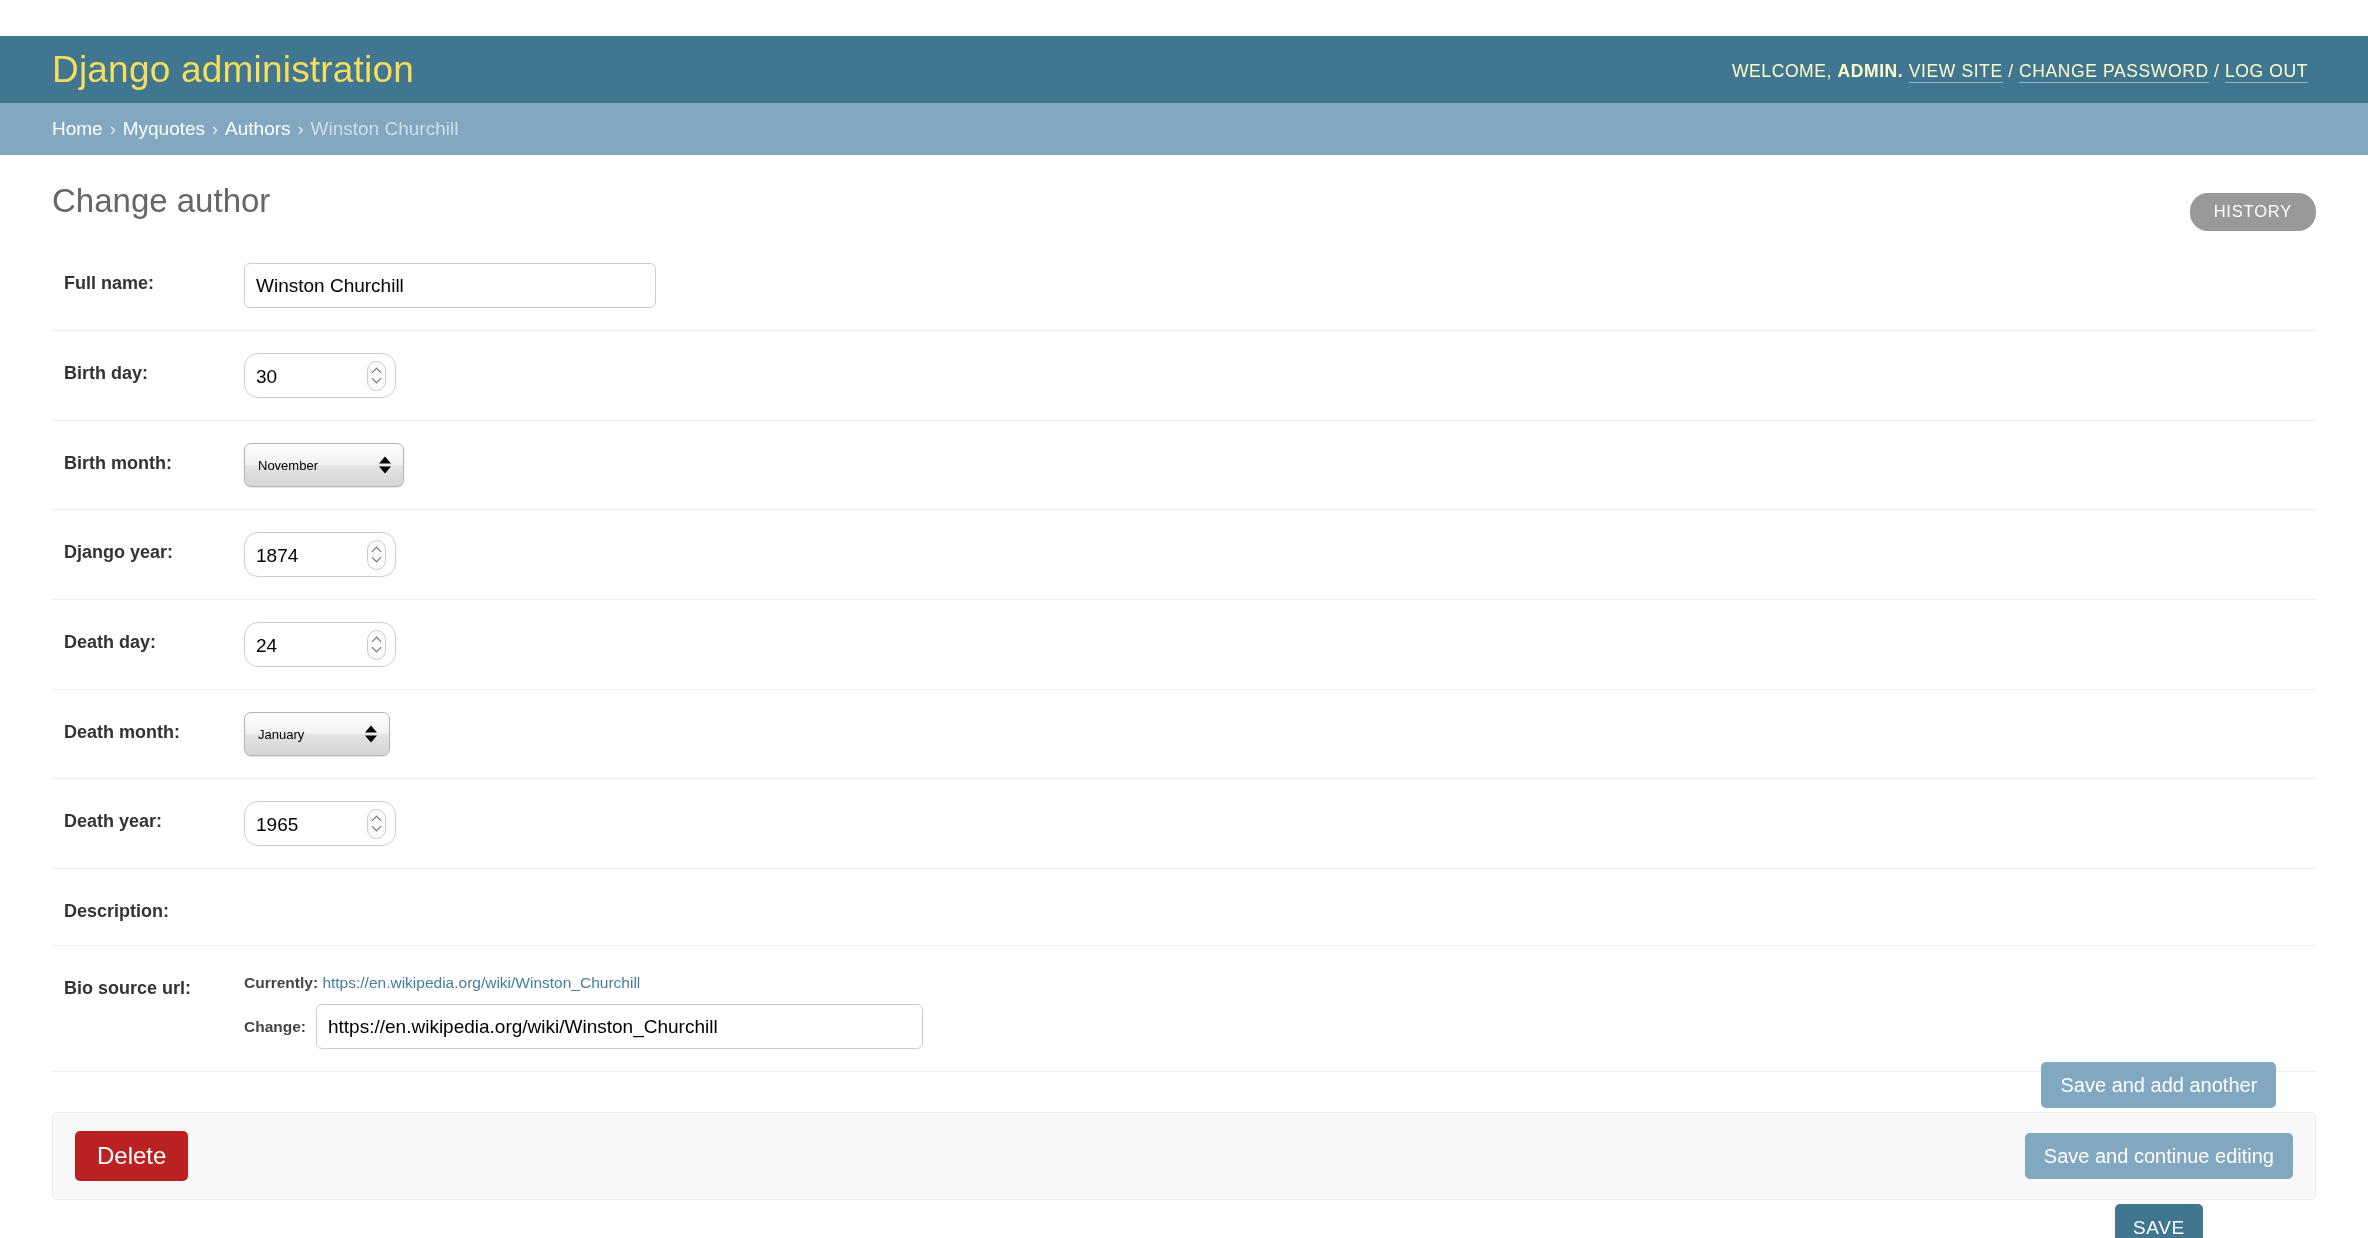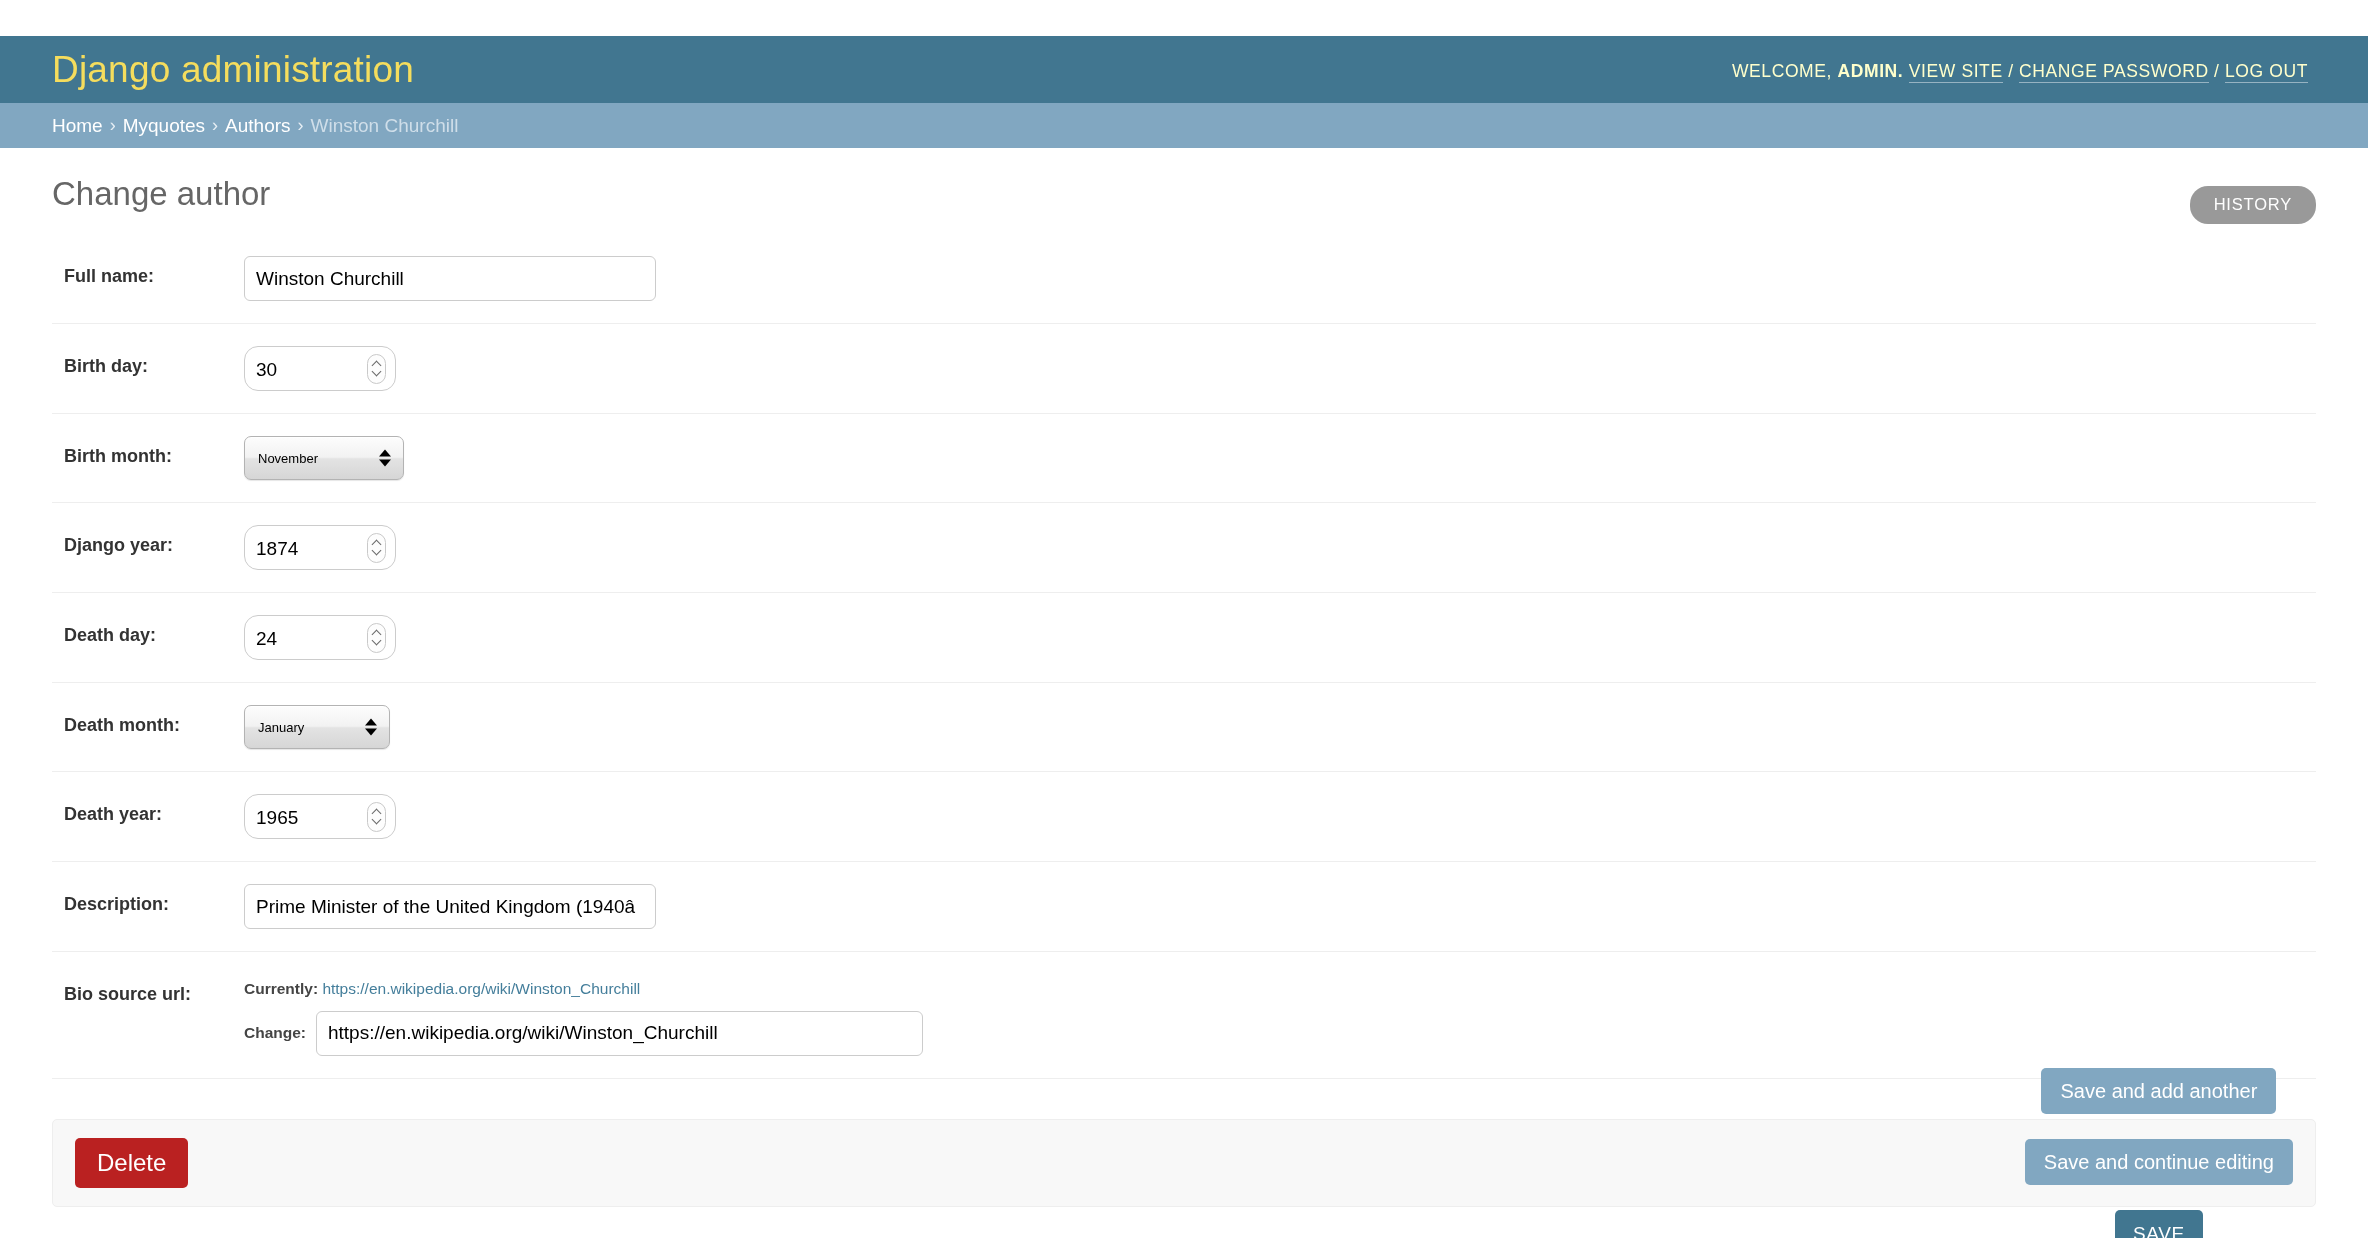--- a/index.html
+++ b/index.html
@@ -43,21 +43,21 @@
   #user-tools a {
     color: #ffffcc;
     text-decoration: none;
     border-bottom: 1px solid rgba(255,255,255,0.45);
     padding-bottom: 1px;
   }
   #user-tools .sep { color: #ffffcc; }
 
   
   #breadcrumbs {
-    height: 45px;
+    height: 52px;
     background: #81a7c1;
     color: #ffffff;
     font-size: 19px;
     padding: 0 60px 0 52px;
     display: flex;
     align-items: center;
     overflow: hidden;
   }
   #breadcrumbs a {
     color: #ffffff;
@@ -446,23 +446,20 @@
                 <span class="spinner">
                   <span class="chev up"></span>
                   <span class="chev dn"></span>
                 </span>
               </span>
             </div>
           </div>
 
           <div class="form-row">
             <label class="fieldlabel">Description:</label>
-            <div class="field-box">
-              <input class="vTextField" type="text" value="Prime Minister of the United Kingdom (1940â" style="">
-            </div>
           </div>
 
           <div class="form-row last">
             <label class="fieldlabel">Bio source url:</label>
             <div class="field-box">
               <p class="url-current">
                 <span class="lbl">Currently:</span>
                 <a href="#">https://en.wikipedia.org/wiki/Winston_Churchill</a>
               </p>
               <div class="url-change-line">

